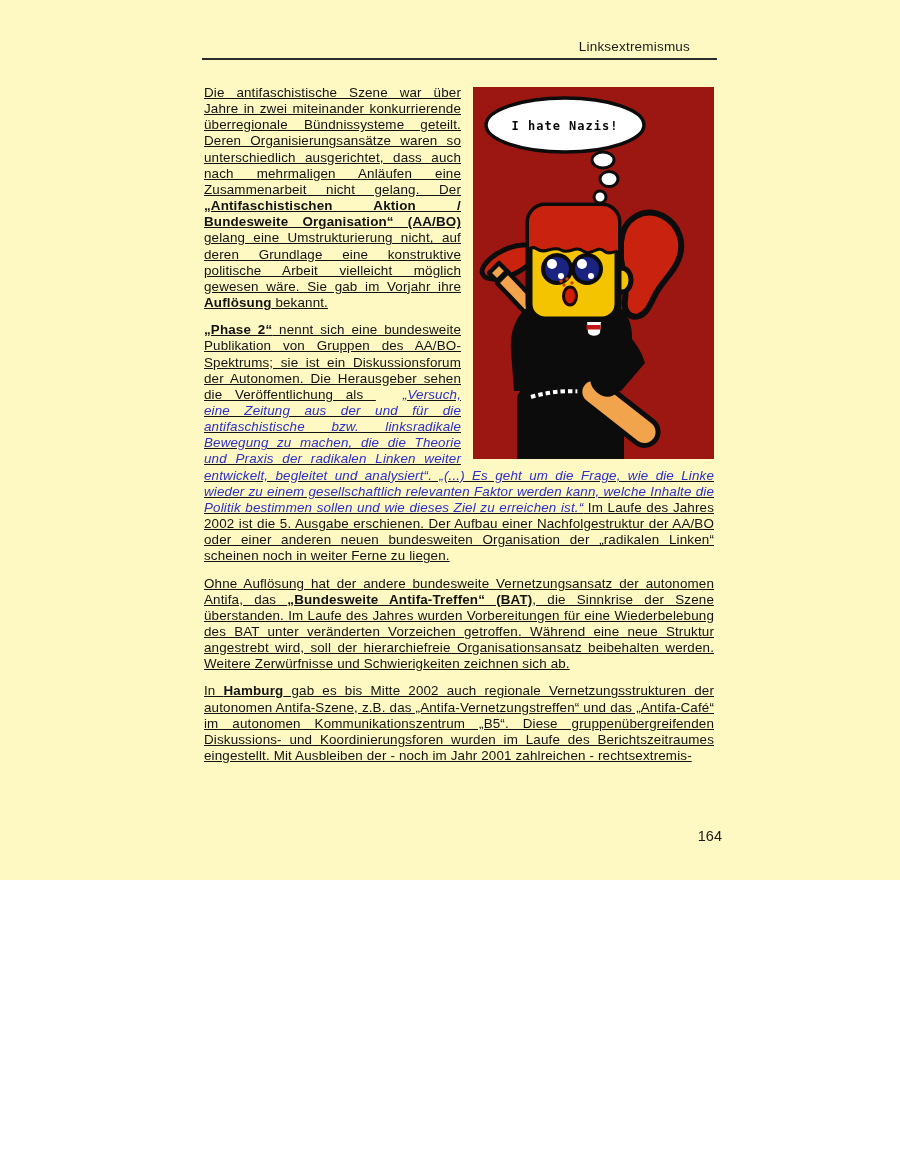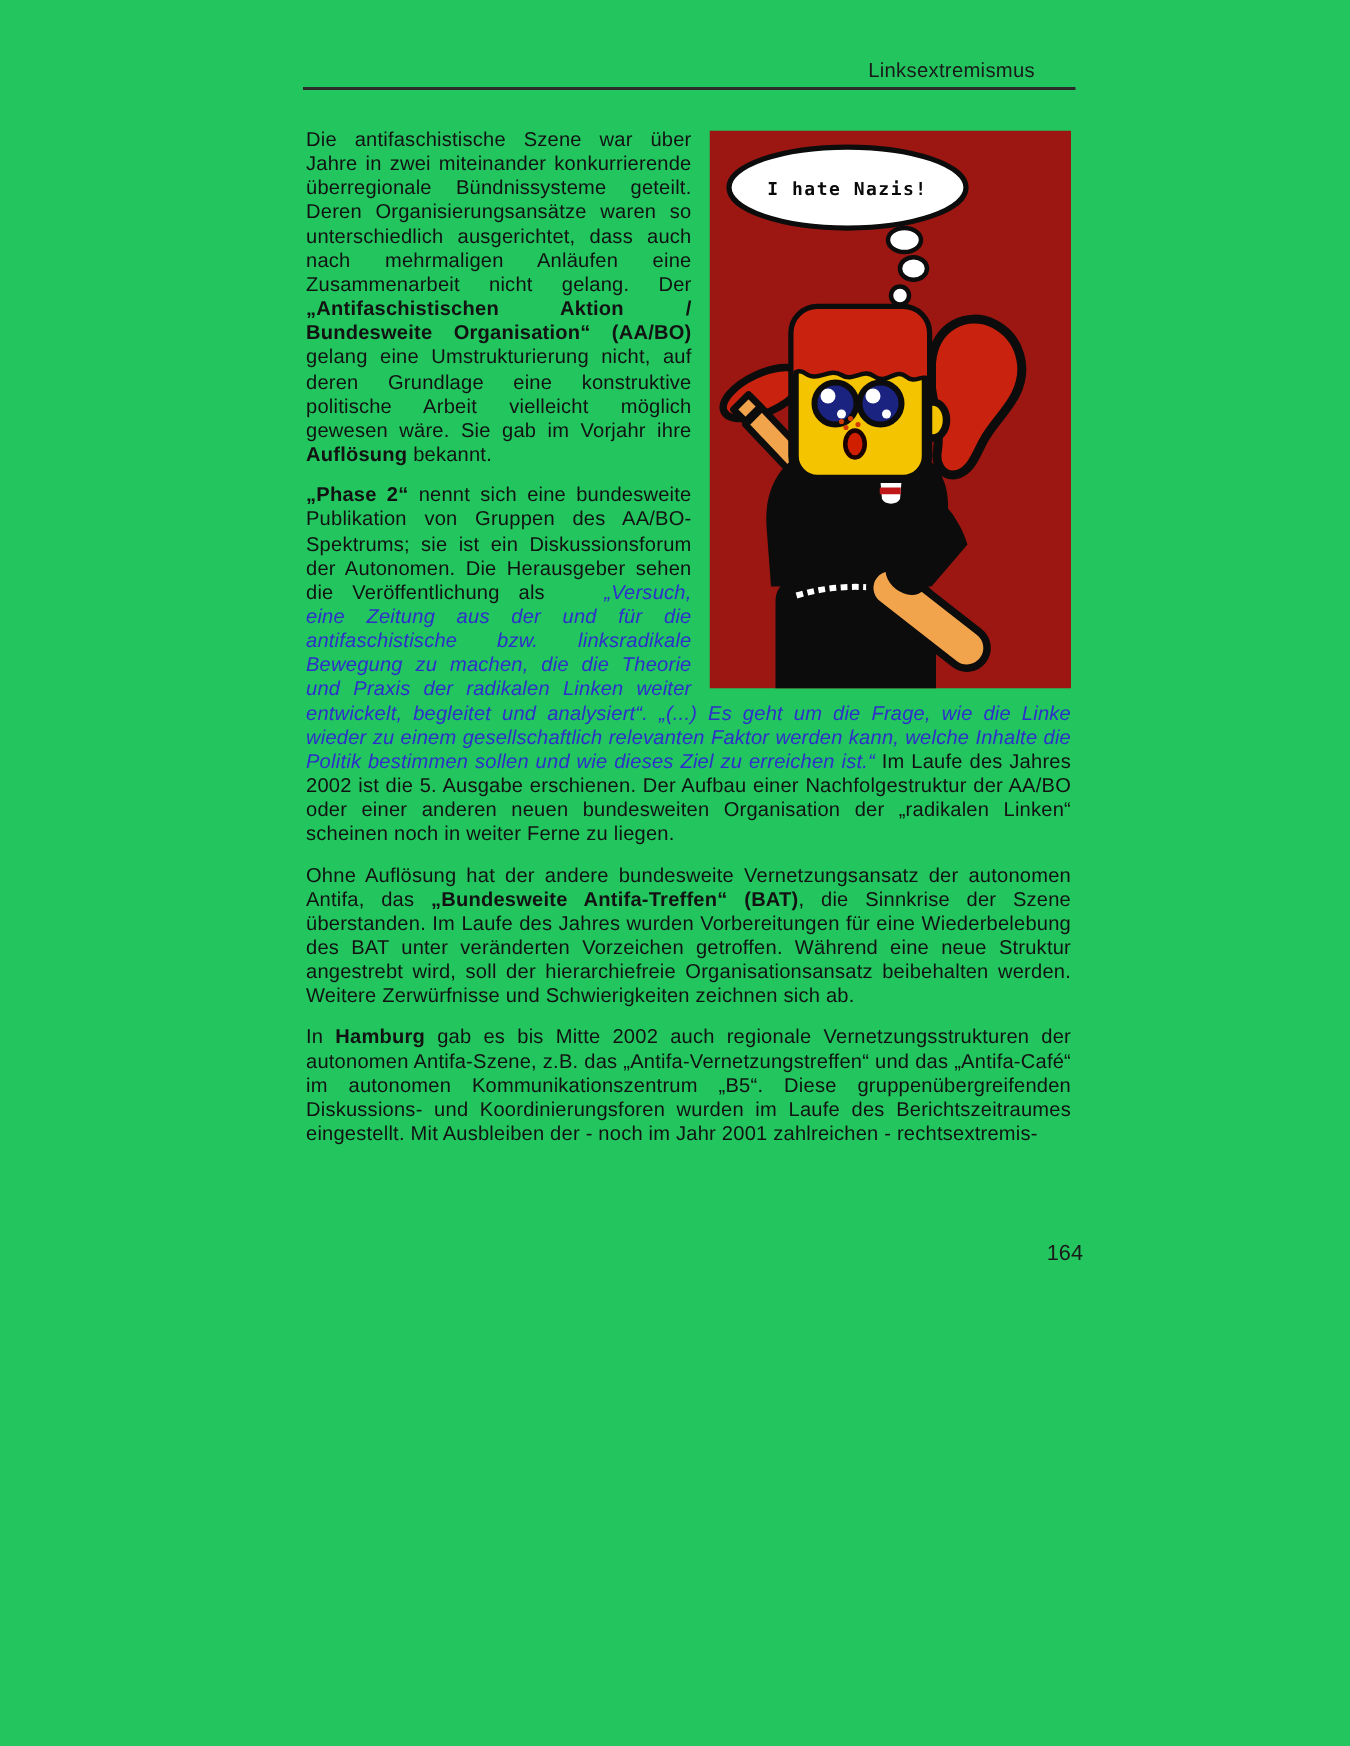--- a/index.html
+++ b/index.html
@@ -1,29 +1,29 @@
 <!DOCTYPE html>
 <html lang="de"><head>
 <meta charset="utf-8">
 <style>
   html,body{margin:0;padding:0;background:#ffffff;}
   body{width:900px;height:1164px;font-family:"Liberation Sans",sans-serif;
        --body-color:#121212; --quote-color:#2e2ecb;}
-  .page{position:relative;width:900px;height:1164px;background:#22c55e;overflow:hidden;}
+  .page{position:relative;width:900px;height:880px;background:#fef9c3;overflow:hidden;}
 
   .header-title{position:absolute;top:39px;left:204px;width:486px;text-align:right;
                 font-size:13.5px;color:#1a1a1a;letter-spacing:0.2px;}
   .header-rule{position:absolute;top:58px;left:202px;width:515px;height:2px;background:#2b2b2b;}
 
   .content{position:absolute;top:85px;left:204px;width:510px;}
   figure.fig{float:right;width:241px;height:372px;margin:2px 0 2px 12px;padding:0;}
   figure.fig svg{display:block;}
 
   p.body-par{margin:0 0 11px 0;font-size:13.4px;line-height:16.15px;text-align:justify;
-             color:var(--body-color);letter-spacing:0.15px;hyphens:auto;-webkit-hyphens:auto;}
+             color:var(--body-color);letter-spacing:0.15px;hyphens:auto;text-decoration:underline;-webkit-hyphens:auto;}
   .seg-bold{font-weight:bold;}
   .seg-quote{color:var(--quote-color);font-style:italic;margin-left:27px;}
 
   .page-number{position:absolute;top:828px;left:204px;width:518px;text-align:right;
                font-size:14.5px;color:#1a1a1a;}
   .bubble-label{font-family:"DejaVu Sans Mono",monospace;font-weight:700;font-size:12px;letter-spacing:1px;}
 </style>
 </head>
 <body style="--body-color: #121212; --quote-color: #2e2ecb;">
 

